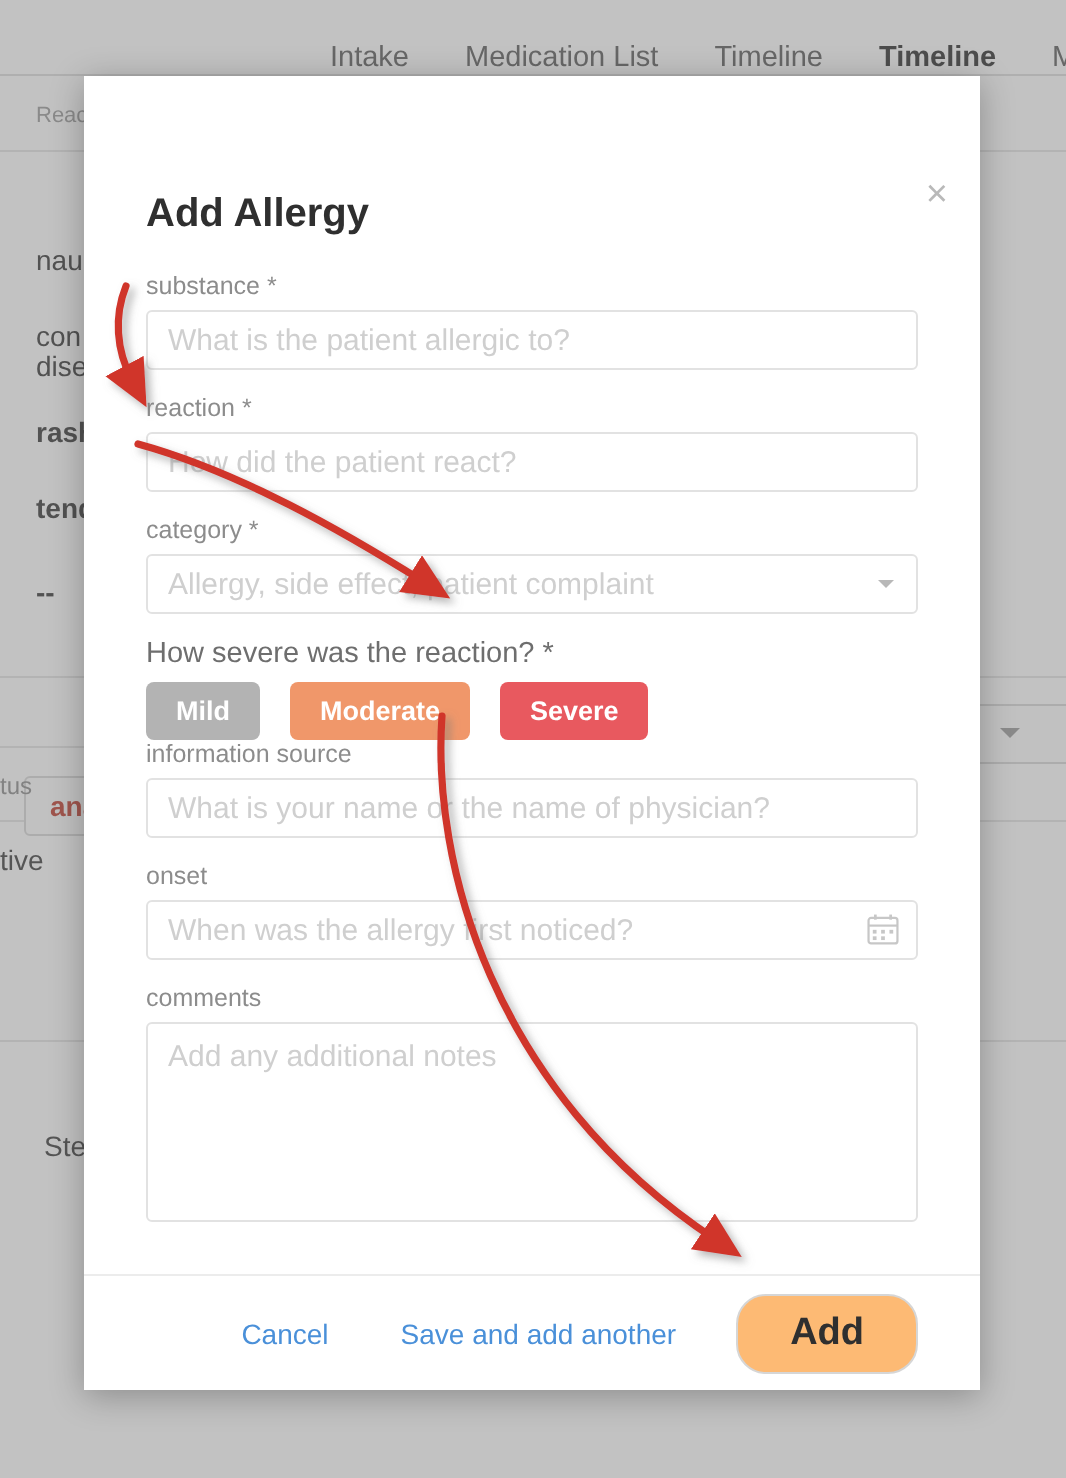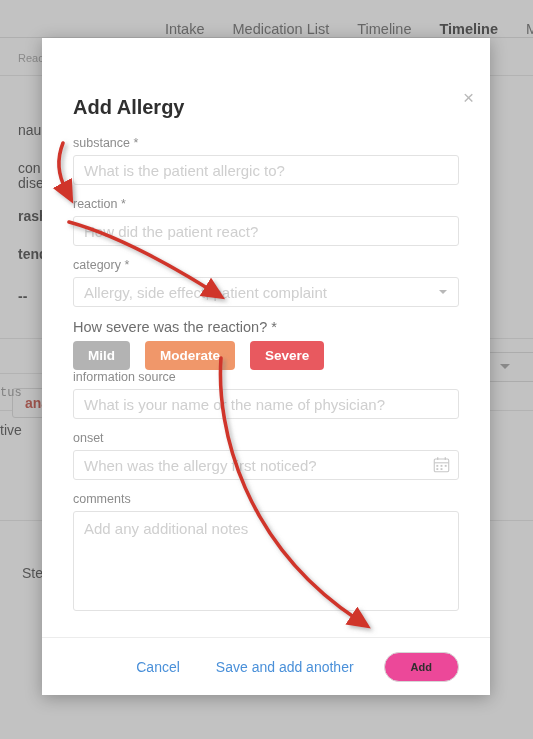--- a/index.html
+++ b/index.html
@@ -142,22 +142,22 @@
     border-top: 1px solid #ececec;
     display: flex; align-items: center; justify-content: flex-end;
     gap: 24px; padding-right: 31px;
   }
   .link-btn {
     background: none; border: none; cursor: pointer;
     font-size: 14px; color: #4a90d9;
     font-family: "Liberation Sans", sans-serif;
   }
   .primary-btn {
-    background: #ec4899; border: 1px solid #d6d6d6; border-radius: 15px;
-    font-size: 11px; font-weight: bold; color: #2f2f2f;
+    background: #fdba74; border: 1px solid #d6d6d6; border-radius: 15px;
+    font-size: 19px; font-weight: bold; color: #2f2f2f;
     padding: 8px 26px; cursor: pointer;
     font-family: "Liberation Sans", sans-serif;
   }
 
   
   .arrows { position: absolute; inset: 0; pointer-events: none; }
 </style>
 </head>
 <body>
 
@@ -186,21 +186,21 @@
       <div class="bg-row two-line" style="top:123px;">
           <div>con</div>
           <div>dise</div>
         </div>
       <div class="bg-row bold" style="top:170px;">rash</div>
       <div class="bg-row bold" style="top:208px;">tend</div>
       <div class="bg-row bold" style="top:250px;">--</div>
       <div class="bg-row bold" style="top:286px;margin-left:25px;">itch</div>
 
       <div class="bg-pill">ana</div>
-      <div class="bg-sub" style="top:348px; left:0px; padding-left:0;font-family:Liberation Mono, monospace;">tus</div>
+      <div class="bg-sub" style="top:348px; left:0px; padding-left:0;">tus</div>
       <div class="bg-active" style="top:384px;">tive</div>
     </div>
 
     <div class="bg-right-select"></div>
     <div class="bg-right-caret"></div>
 
     <div class="bg-card"></div>
     <div class="bg-name">Stev</div>
   </div>
 

